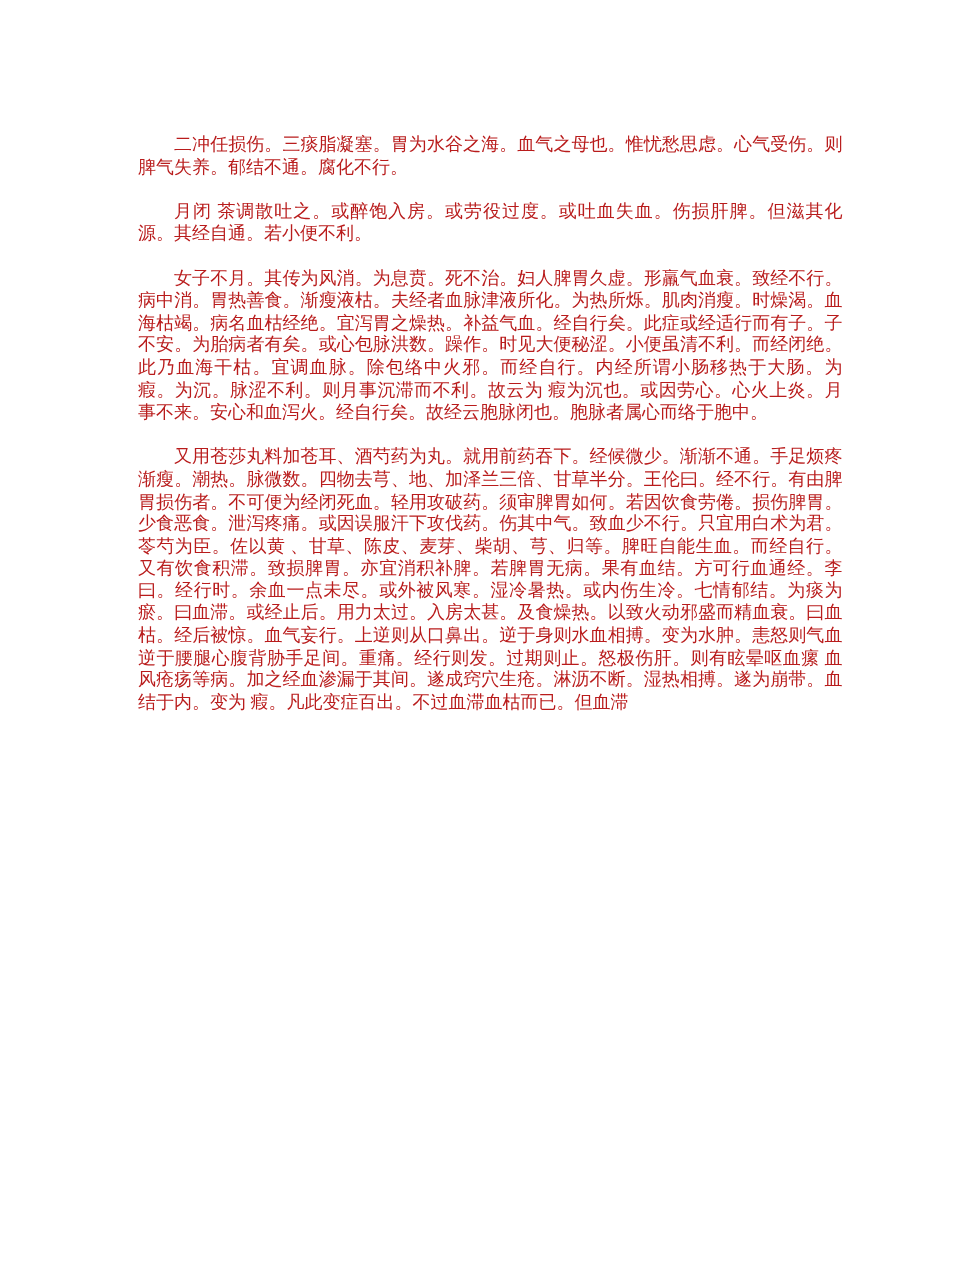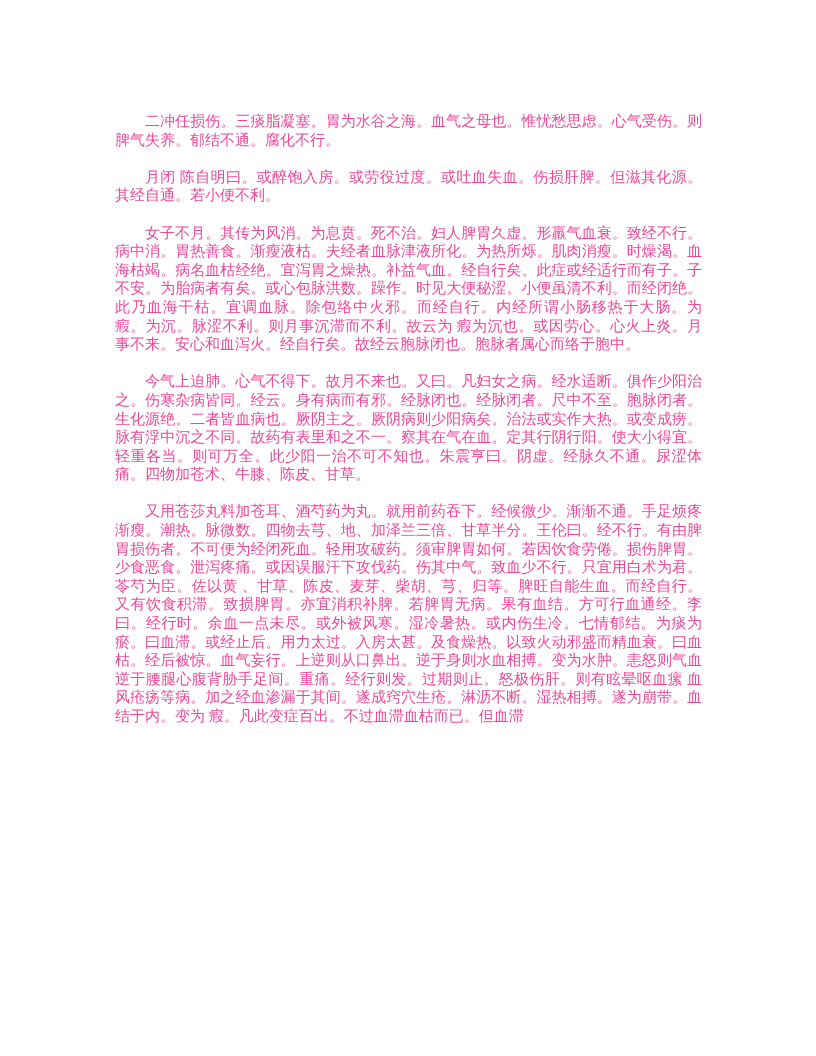--- a/index.html
+++ b/index.html
@@ -11,33 +11,32 @@
     position: relative;
     width: 816px;
     height: 1056px;
     box-sizing: border-box;
     background: #ffffff;
     padding: 112px 114px 0 115px;
     overflow: hidden;
     font-family: "Liberation Serif", "DejaVu Serif", serif;
     font-size: 15px;
     line-height: 18.6px;
-    color: #ec4899;
+    color: #b91c1c;
   }
   .para {
     margin: 0 0 18.6px 0;
     text-indent: 2em;
     text-align: justify;
     text-justify: inter-ideograph;
     word-break: break-all;
     overflow-wrap: anywhere;
   }
 </style>
 </head>
 <body>
 
 <div class="page">
   <p class="para">二冲任损伤。三痰脂凝塞。胃为水谷之海。血气之母也。惟忧愁思虑。心气受伤。则脾气失养。郁结不通。腐化不行。</p>
-  <p class="para">月闭 陈自明曰。或醉饱入房。或劳役过度。或吐血失血。伤损肝脾。但滋其化源。其经自通。若小便不利。</p>
+  <p class="para">月闭 茶调散吐之。或醉饱入房。或劳役过度。或吐血失血。伤损肝脾。但滋其化源。其经自通。若小便不利。</p>
   <p class="para">女子不月。其传为风消。为息贲。死不治。妇人脾胃久虚。形羸气血衰。致经不行。病中消。胃热善食。渐瘦液枯。夫经者血脉津液所化。为热所烁。肌肉消瘦。时燥渴。血海枯竭。病名血枯经绝。宜泻胃之燥热。补益气血。经自行矣。此症或经适行而有子。子不安。为胎病者有矣。或心包脉洪数。躁作。时见大便秘涩。小便虽清不利。而经闭绝。此乃血海干枯。宜调血脉。除包络中火邪。而经自行。内经所谓小肠移热于大肠。为 瘕。为沉。脉涩不利。则月事沉滞而不利。故云为 瘕为沉也。或因劳心。心火上炎。月事不来。安心和血泻火。经自行矣。故经云胞脉闭也。胞脉者属心而络于胞中。</p>
-  <p class="para">今气上迫肺。心气不得下。故月不来也。又曰。凡妇女之病。经水适断。俱作少阳治之。伤寒杂病皆同。经云。身有病而有邪。经脉闭也。经脉闭者。尺中不至。胞脉闭者。生化源绝。二者皆血病也。厥阴主之。厥阴病则少阳病矣。治法或实作大热。或变成痨。脉有浮中沉之不同。故药有表里和之不一。察其在气在血。定其行阴行阳。使大小得宜。轻重各当。则可万全。此少阳一治不可不知也。朱震亨曰。阴虚。经脉久不通。尿涩体痛。四物加苍术、牛膝、陈皮、甘草。</p>
   <p class="para">又用苍莎丸料加苍耳、酒芍药为丸。就用前药吞下。经候微少。渐渐不通。手足烦疼渐瘦。潮热。脉微数。四物去芎、地、加泽兰三倍、甘草半分。王伦曰。经不行。有由脾胃损伤者。不可便为经闭死血。轻用攻破药。须审脾胃如何。若因饮食劳倦。损伤脾胃。少食恶食。泄泻疼痛。或因误服汗下攻伐药。伤其中气。致血少不行。只宜用白术为君。苓芍为臣。佐以黄 、甘草、陈皮、麦芽、柴胡、芎、归等。脾旺自能生血。而经自行。又有饮食积滞。致损脾胃。亦宜消积补脾。若脾胃无病。果有血结。方可行血通经。李 曰。经行时。余血一点未尽。或外被风寒。湿冷暑热。或内伤生冷。七情郁结。为痰为瘀。曰血滞。或经止后。用力太过。入房太甚。及食燥热。以致火动邪盛而精血衰。曰血枯。经后被惊。血气妄行。上逆则从口鼻出。逆于身则水血相搏。变为水肿。恚怒则气血逆于腰腿心腹背胁手足间。重痛。经行则发。过期则止。怒极伤肝。则有眩晕呕血瘰 血风疮疡等病。加之经血渗漏于其间。遂成窍穴生疮。淋沥不断。湿热相搏。遂为崩带。血结于内。变为 瘕。凡此变症百出。不过血滞血枯而已。但血滞</p>
 </div>
 
 </body></html>

